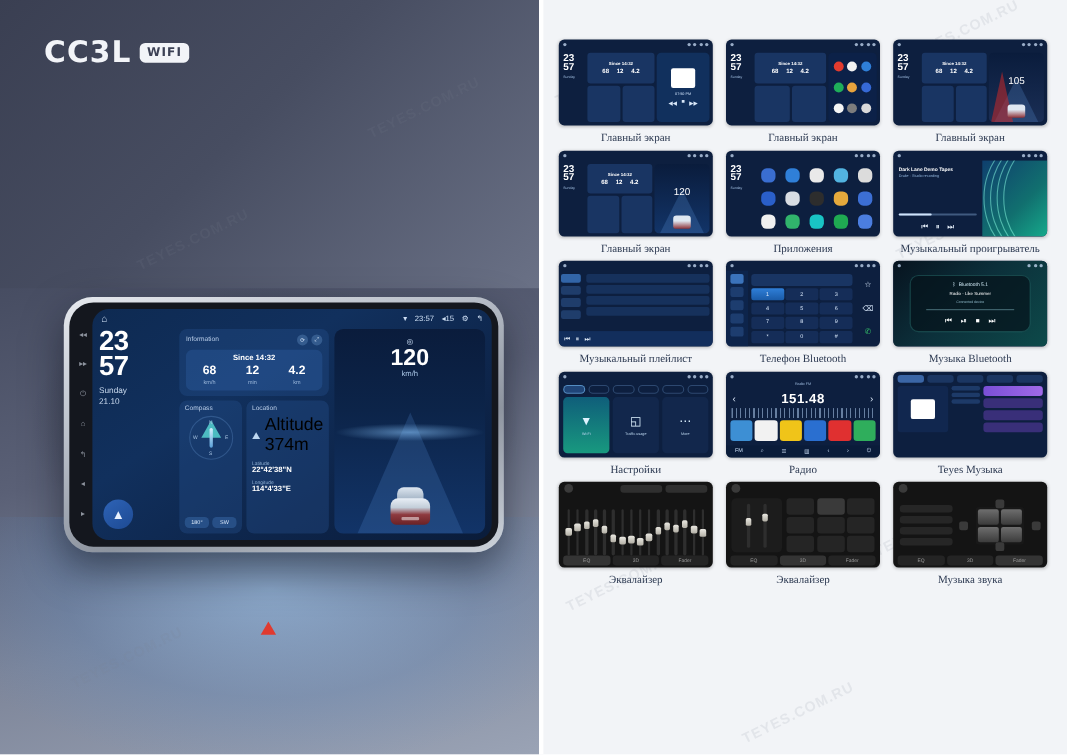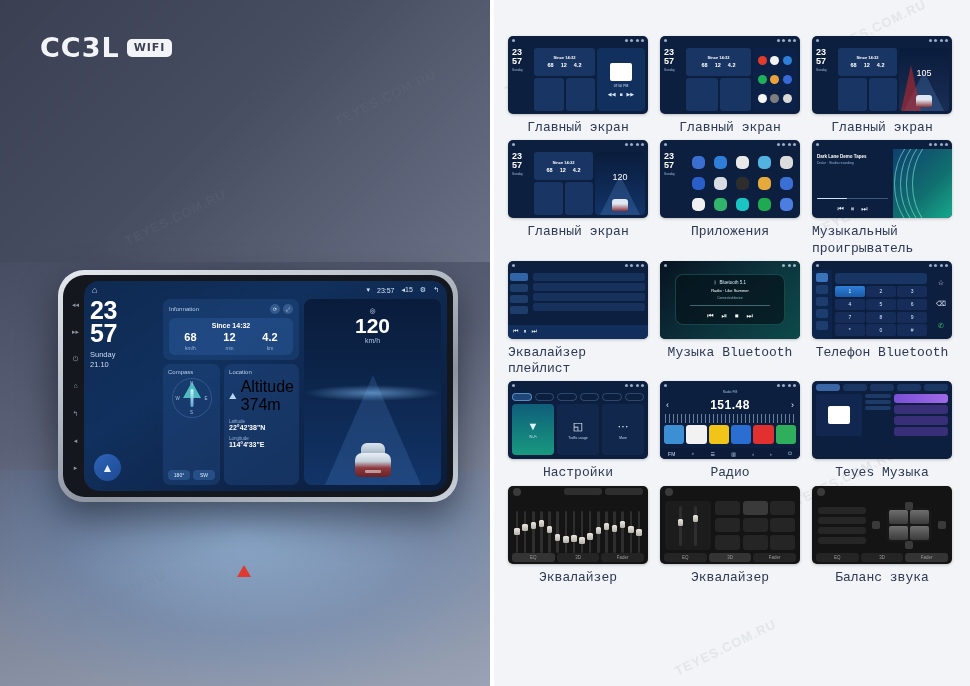--- a/index.html
+++ b/index.html
@@ -209,22 +209,22 @@
   }
   .divider { position: absolute; left: 0; top: 0; width: 4px; height: 100%; background: #ffffff; }
   .grid { display: flex; flex-direction: column; gap: 4px; }
   .grid-row { display: flex; justify-content: space-between; }
   .cell { width: 140px; display: flex; flex-direction: column; align-items: center; }
   .thumb {
     width: 140px; height: 78px; border-radius: 5px; overflow: hidden; position: relative;
     background: #0d1f3f; box-shadow: 0 1px 3px rgba(0,0,0,.22);
   }
   .thumb.dark { background: #141414; }
-  .cap { margin-top: 6px; font-size: 13px; color: #2d3a52; text-align: left; line-height: 1.25;
-    font-family: Liberation Mono, monospace; }
+  .cap { margin-top: 6px; font-size: 10px; color: #2d3a52; text-align: left; line-height: 1.25;
+    font-family: Liberation Serif, serif; }
 
   
   .t-bar { height: 9px; display: flex; align-items: center; justify-content: space-between; padding: 0 4px; }
   .t-bar .dot { width: 3px; height: 3px; border-radius: 50%; background: rgba(200,220,245,.75); }
   .t-bar .grp { display: flex; gap: 2.5px; align-items: center; }
   .t-body { position: absolute; top: 9px; left: 0; right: 0; bottom: 0; display: flex; }
 
   .hs-clock { width: 24px; padding: 3px 0 0 4px; }
   .hs-clock .hh { color: #fff; font-size: 9px; font-weight: 700; line-height: .95; }
   .hs-clock .sub { color: #9fbcdf; font-size: 3.2px; margin-top: 3px; }
@@ -810,53 +810,22 @@
               <div class="pl-row"></div>
               <div class="pl-row"></div>
             </div>
           </div>
           <div class="pl-bottom">
             <span>⏮</span>
             <span>⏸</span>
             <span>⏭</span>
           </div>
         </div>
-        <div class="cap">Эквалайзер
+        <div class="cap">Музыкальный
 плейлист</div>
-      </div>
-
-      <div class="cell">
-        <div class="thumb">
-          <div class="btm-wrap">
-            <div class="bt-card">
-              <div class="bt-head">
-                <span>ᛒ</span>
-                <span>Bluetooth 5.1</span>
-              </div>
-              <div class="bt-t">Radio · Like Summer</div>
-              <div class="bt-s">Connected device</div>
-              <div class="bt-seek"></div>
-              <div class="bt-ctrls">
-                <span>⏮</span>
-                <span>⏯</span>
-                <span>⏹</span>
-                <span>⏭</span>
-              </div>
-            </div>
-          </div>
-          <div class="t-bar" style="position:absolute;top:0;left:0;right:0;">
-              <span class="dot"></span>
-              <span class="grp">
-                <span class="dot"></span>
-                <span class="dot"></span>
-                <span class="dot"></span>
-              </span>
-            </div>
-        </div>
-        <div class="cap">Музыка Bluetooth</div>
       </div>
 
       <div class="cell">
         <div class="thumb">
           <div class="t-bar">
               <span class="dot"></span>
               <span class="grp">
                 <span class="dot"></span>
                 <span class="dot"></span>
                 <span class="dot"></span>
@@ -890,20 +859,51 @@
             </div>
             <div class="dial-actions">
               <div>☆</div>
               <div>⌫</div>
               <div style="color:#35c26a;">✆</div>
             </div>
           </div>
         </div>
         <div class="cap">Телефон Bluetooth</div>
       </div>
+
+      <div class="cell">
+        <div class="thumb">
+          <div class="btm-wrap">
+            <div class="bt-card">
+              <div class="bt-head">
+                <span>ᛒ</span>
+                <span>Bluetooth 5.1</span>
+              </div>
+              <div class="bt-t">Radio · Like Summer</div>
+              <div class="bt-s">Connected device</div>
+              <div class="bt-seek"></div>
+              <div class="bt-ctrls">
+                <span>⏮</span>
+                <span>⏯</span>
+                <span>⏹</span>
+                <span>⏭</span>
+              </div>
+            </div>
+          </div>
+          <div class="t-bar" style="position:absolute;top:0;left:0;right:0;">
+              <span class="dot"></span>
+              <span class="grp">
+                <span class="dot"></span>
+                <span class="dot"></span>
+                <span class="dot"></span>
+              </span>
+            </div>
+        </div>
+        <div class="cap">Музыка Bluetooth</div>
+      </div>
     </div>
 
     <div class="grid-row">
       <div class="cell">
         <div class="thumb">
           <div class="t-bar">
               <span class="dot"></span>
               <span class="grp">
                 <span class="dot"></span>
                 <span class="dot"></span>
@@ -1138,18 +1138,18 @@
               <span class="bal-btn lf"></span>
               <span class="bal-btn rt"></span>
             </div>
           </div>
           <div class="eq-tabs">
             <div>EQ</div>
             <div>3D</div>
             <div class="on">Fader</div>
           </div>
         </div>
-        <div class="cap">Баланс звука</div>
+        <div class="cap">Музыка звука</div>
       </div>
     </div>
 
   </div>
 </div>
 
 </body></html>

